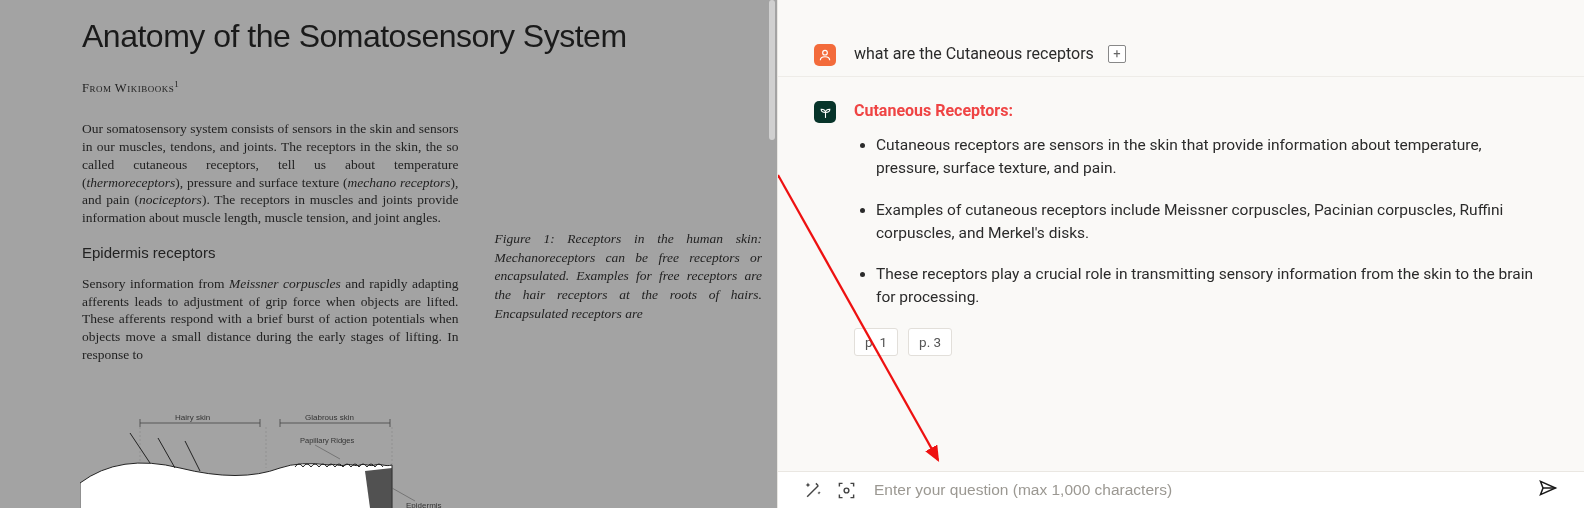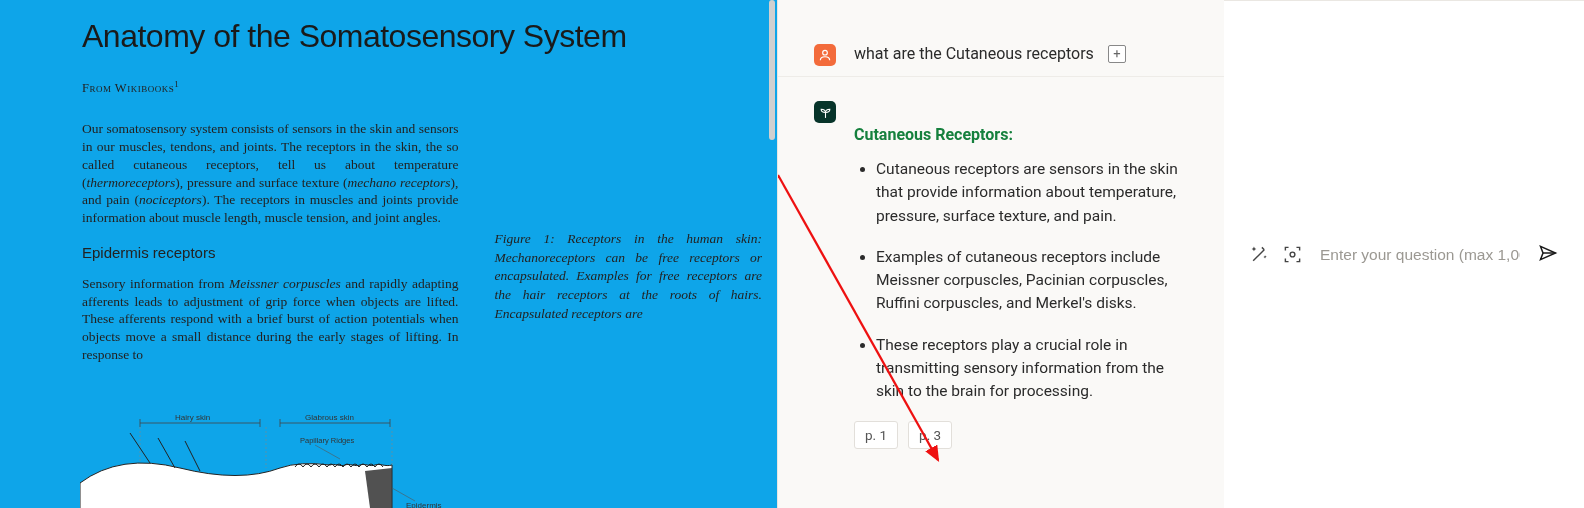--- a/index.html
+++ b/index.html
@@ -7,21 +7,21 @@
     font-family: -apple-system, BlinkMacSystemFont, "Segoe UI", Roboto, Arial, sans-serif;
     display: flex;
     width: 1584px;
     height: 508px;
     overflow: hidden;
     background: #fafaf9;
   }
   
   .doc-pane {
     width: 778px;
-    background: #0ea5e9;
+    background: #a3a3a3;
     padding: 18px 0 0 82px;
     position: relative;
     overflow: hidden;
     border-right: 1px solid #e8e6e2;
   }
   .doc-pane .scrollbar {
     position: absolute;
     right: 2px;
     top: 0;
     width: 6px;
@@ -85,21 +85,21 @@
     left: 80px;
     bottom: -10px;
     width: 370px;
     height: 105px;
   }
 
   
   .chat-pane {
     flex: 1;
     display: flex;
-    flex-direction: row;
+    flex-direction: column;
     background: #faf9f7;
     position: relative;
   }
   .chat-scroll {
     flex: 1;
     overflow: hidden;
     padding: 0;
   }
   .chat-msg {
     padding: 24px 36px 10px 36px;
@@ -130,21 +130,21 @@
     border-radius: 2px;
     display: inline-flex;
     align-items: center;
     justify-content: center;
     font-size: 13px;
     color: #666;
     background: #fff;
     cursor: pointer;
     line-height: 1;
   }
-  .answer-title { font-weight: 700; font-size: 16px; margin-bottom: 14px; color:#15803d;margin-top:24px;}
+  .answer-title { font-weight: 700; font-size: 16px; margin-bottom: 14px; color:#ef4444;}
   .answer-list { list-style: disc; padding-left: 22px; }
   .answer-list li { margin-bottom: 18px; line-height: 1.5; font-size: 15.5px; }
   .page-refs { display: flex; gap: 10px; margin-top: 8px; }
   .page-chip {
     border: 1px solid #e2dfda;
     background: #fff;
     border-radius: 3px;
     padding: 5px 10px;
     font-size: 13.5px;
     color: #555;

